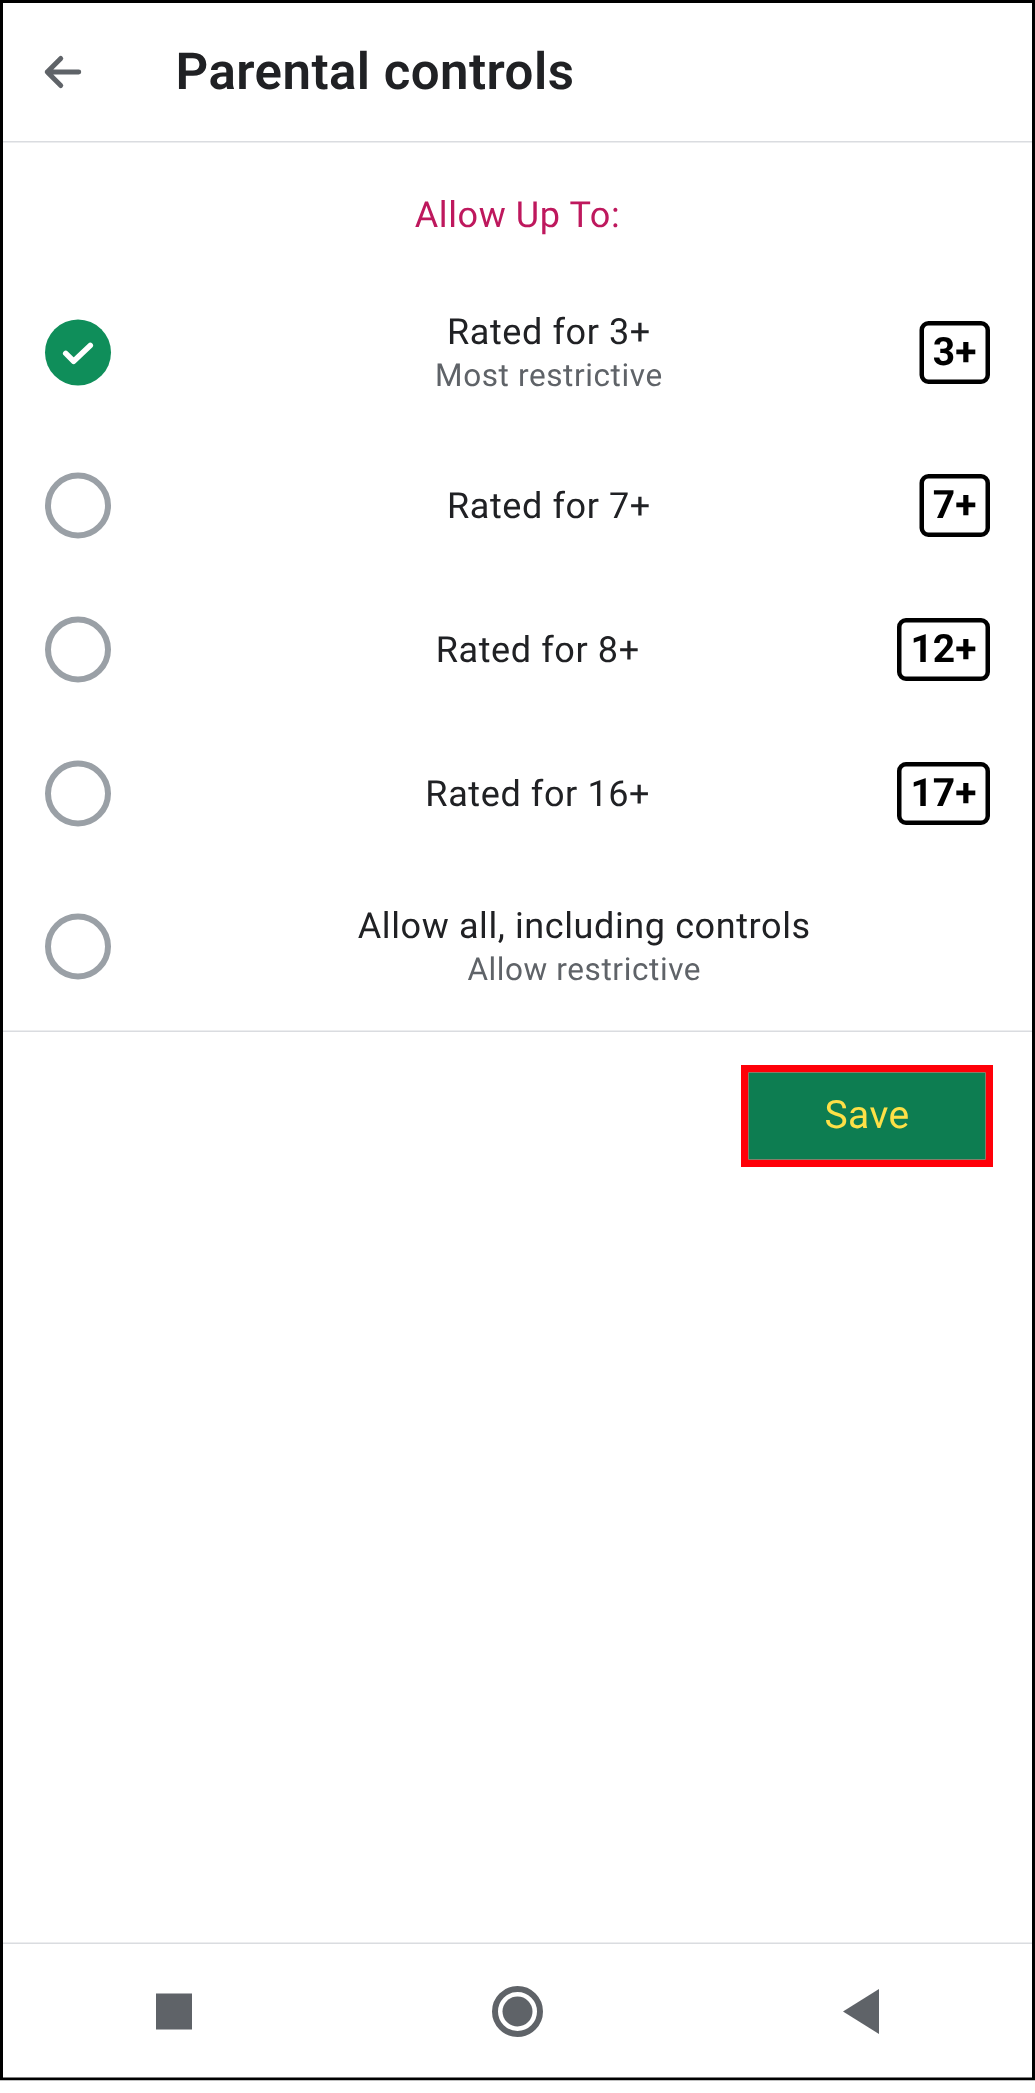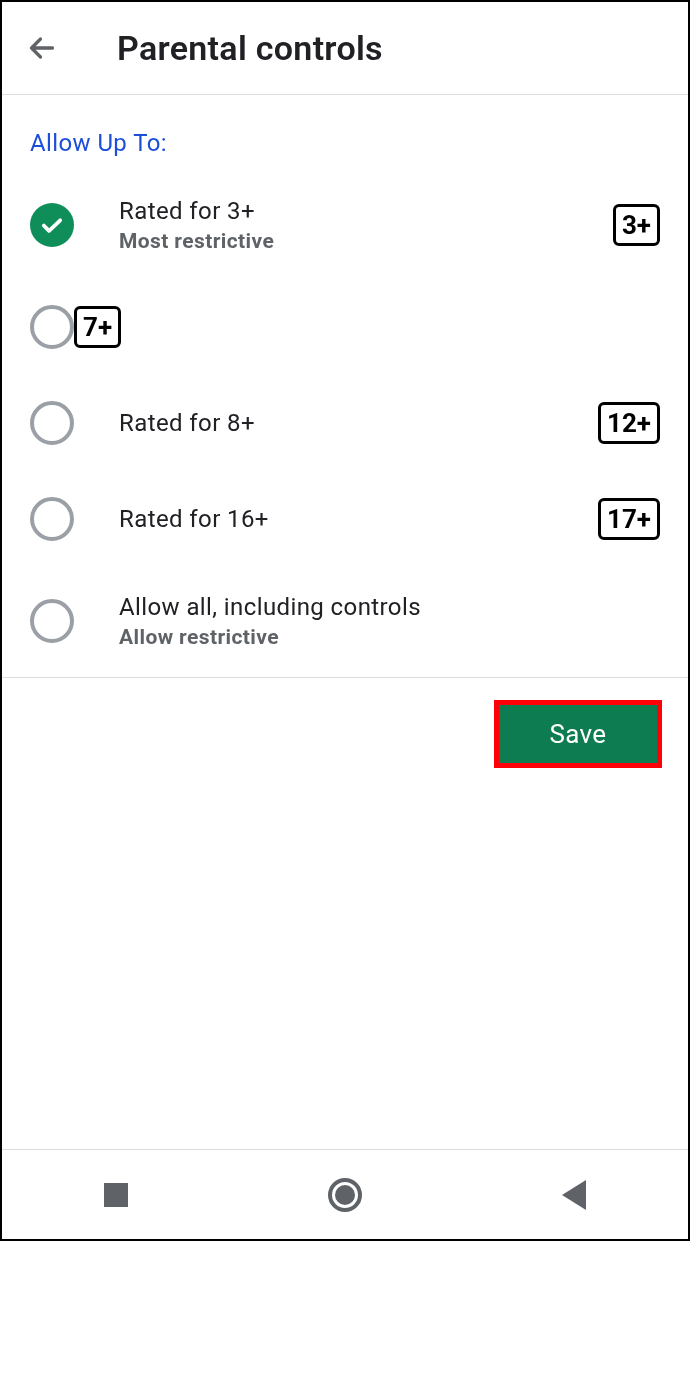--- a/index.html
+++ b/index.html
@@ -5,25 +5,26 @@
   * { box-sizing: border-box; }
   html, body {
     margin: 0;
     padding: 0;
     font-family: -apple-system, BlinkMacSystemFont, "Segoe UI", Roboto, Helvetica, Arial, sans-serif;
     background: #fff;
     color: #202124;
   }
   .device {
     width: 690px;
-    height: 1241px;
+    height: 1387px;
     border: 2px solid #000;
     display: flex;
     flex-direction: column;
     background: #fff;
+    text-align: center;
   }
   .header {
     display: flex;
     align-items: center;
     height: 92px;
     padding: 0 20px;
   }
   .back-icon {
     width: 40px;
     height: 40px;
@@ -43,23 +44,23 @@
     background: #dadce0;
     width: 100%;
   }
   .content {
     padding: 34px 28px 0 28px;
     flex: 0 0 auto;
   }
   .section-label {
     font-size: 24px;
     font-weight: 400;
-    color: #1d4ed8;
+    color: #be185d;
     letter-spacing: 0.4px;
-    margin-bottom: 40px;
+    margin-bottom: 50px;
   }
   .option {
     display: flex;
     align-items: center;
     margin-bottom: 52px;
     cursor: pointer;
   }
   .radio {
     width: 44px;
     height: 44px;
@@ -86,21 +87,21 @@
   }
   .option-label {
     font-size: 24px;
     font-weight: 400;
     letter-spacing: 0.4px;
     color: #202124;
   }
   .option-sub {
     margin-top: 4px;
     font-size: 21px;
-    font-weight: 700;
+    font-weight: 400;
     letter-spacing: 0.4px;
     color: #5f6368;
   }
   .rating-badge {
     height: 42px;
     border: 3px solid #000;
     border-radius: 6px;
     padding: 0 6px;
     display: inline-flex;
     align-items: center;
@@ -113,21 +114,21 @@
   .footer {
     display: flex;
     justify-content: flex-end;
     padding: 22px 26px;
   }
   .save-wrap {
     border: 5px solid #ff0008;
   }
   .save-btn {
     background: #0d7d51;
-    color: #ffffff;
+    color: #fde047;
     font-size: 26px;
     font-weight: 400;
     height: 58px;
     width: 158px;
     display: flex;
     align-items: center;
     justify-content: center;
     letter-spacing: 0.3px;
     cursor: pointer;
   }
@@ -204,20 +205,23 @@
       </div>
       <div class="option-text">
         <span class="option-label">Rated for 3+</span>
         <span class="option-sub">Most restrictive</span>
       </div>
       <div class="rating-badge">3+</div>
     </div>
 
     <div class="option">
       <div class="radio"></div>
+      <div class="option-text">
+        <span class="option-label">Rated for 7+</span>
+      </div>
       <div class="rating-badge">7+</div>
     </div>
 
     <div class="option">
       <div class="radio"></div>
       <div class="option-text">
         <span class="option-label">Rated for 8+</span>
       </div>
       <div class="rating-badge">12+</div>
     </div>

